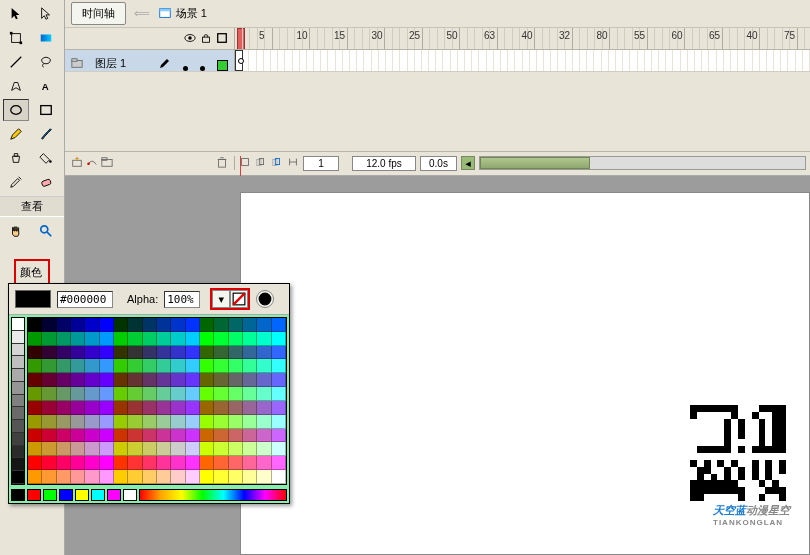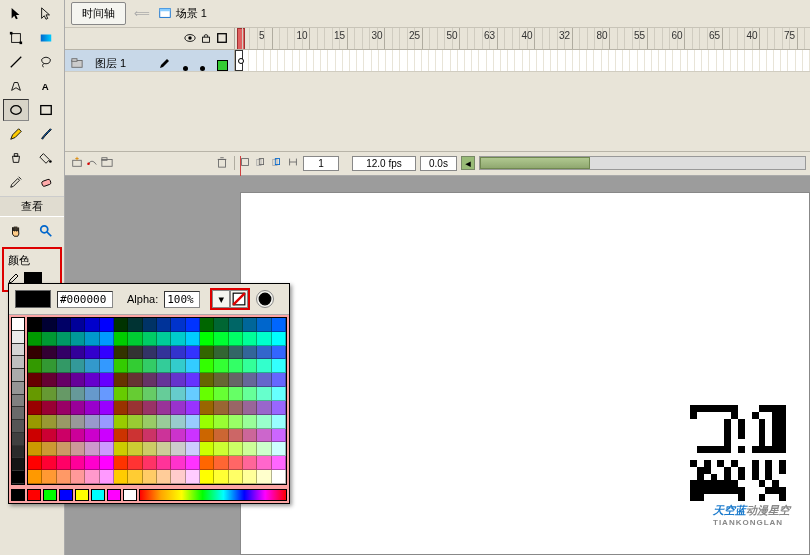--- a/index.html
+++ b/index.html
@@ -4,21 +4,21 @@
 <style>
 * { box-sizing: border-box; margin: 0; padding: 0; font-family: "Microsoft YaHei", SimSun, sans-serif; font-size: 11px; }
 body { background: #f0ece0; width: 810px; height: 555px; overflow: hidden; position: relative; }
 
 
 .toolbox { position: absolute; left: 0; top: 0; width: 65px; height: 555px; background: #e8e4d8; border-right: 1px solid #aaa; }
 .tool-grid { display: grid; grid-template-columns: 1fr 1fr; gap: 2px; padding: 3px; }
 .tool-btn { width: 26px; height: 22px; display: flex; align-items: center; justify-content: center; border: 1px solid transparent; cursor: pointer; }
 .tool-btn.active { border: 1px inset #888; background: #d8d4c8; }
 .tool-section-label { text-align: center; padding: 2px 0; border-top: 1px solid #ccc; border-bottom: 1px solid #fff; background: #e0dcd0; font-size: 11px; }
-.color-section { border: 2px solid #d00; margin: 2px; padding: 2px; }
+.color-section { border: 2px solid #d00; margin: 14px; padding: 2px; }
 .color-swatch-row { display: flex; gap: 4px; align-items: center; padding: 2px; }
 .mini-swatch { width: 18px; height: 14px; border: 1px solid #000; }
 
 
 .topbar { position: absolute; left: 65px; top: 0; right: 0; height: 28px; background: #e8e4d8; display: flex; align-items: center; padding: 0 6px; gap: 8px; border-bottom: 1px solid #c8c4b8; }
 .tab-btn { padding: 3px 10px; border: 1px solid #888; background: #f5f5f0; border-radius: 2px; }
 .scene-label { display: flex; align-items: center; gap: 4px; }
 
 
 .timeline { position: absolute; left: 65px; top: 28px; right: 0; height: 148px; background: #e8e4d8; border-bottom: 1px solid #aaa; }
@@ -47,21 +47,21 @@
 .footer-box { border: 1px solid #888; background: #fff; padding: 1px 8px; font-size: 10px; min-width: 36px; text-align: center; }
 .footer-box.wide { min-width: 64px; margin-left: 9px; }
 .scroll-track { flex: 1; height: 14px; background: #ddd; border: 1px solid #999; position: relative; }
 .scroll-thumb { position: absolute; left: 0; top: 0; width: 110px; height: 100%; background: linear-gradient(#b0c890,#90a870); border: 1px solid #708850; }
 
 
 .stage-area { position: absolute; left: 65px; top: 176px; right: 0; bottom: 0; background: #9c9c9c; }
 .stage { position: absolute; left: 175px; top: 16px; right: 0; bottom: 0; background: #fff; border: 1px solid #888; }
 
 
-.color-popup { position: absolute; left: 8px; top: 283px; width: 282px; background: #fca5a5; border: 1px solid #000; box-shadow: 2px 2px 4px rgba(0,0,0,0.4); z-index: 100; }
+.color-popup { position: absolute; left: 8px; top: 283px; width: 282px; background: #86efac; border: 1px solid #000; box-shadow: 2px 2px 4px rgba(0,0,0,0.4); z-index: 100; }
 .cp-header { display: flex; align-items: center; gap: 6px; padding: 4px 6px; background: #e8e4d8; border-bottom: 1px solid #aaa; }
 .cp-current { width: 36px; height: 18px; background: #000; border: 1px solid #666; }
 .cp-hex { width: 56px; border: 1px inset #888; padding: 1px 2px; font-size: 11px; font-family: monospace; }
 .cp-alpha-label { margin-left: 8px; }
 .cp-alpha-val { border: 1px inset #888; padding: 1px 2px; width: 36px; font-size: 11px; font-family: monospace; }
 .cp-btn-group { display: flex; margin-left: 4px; border: 2px solid #d00; }
 .cp-btn { width: 18px; height: 18px; border: 1px solid #888; display: flex; align-items: center; justify-content: center; background: #f5f5f0; }
 .cp-grid-wrap { display: flex; padding: 2px; }
 .cp-gray-col { display: grid; grid-template-rows: repeat(13,1fr); width: 14px; border: 1px solid #000; }
 .cp-gray-col div { border-bottom: 1px solid #333; }

